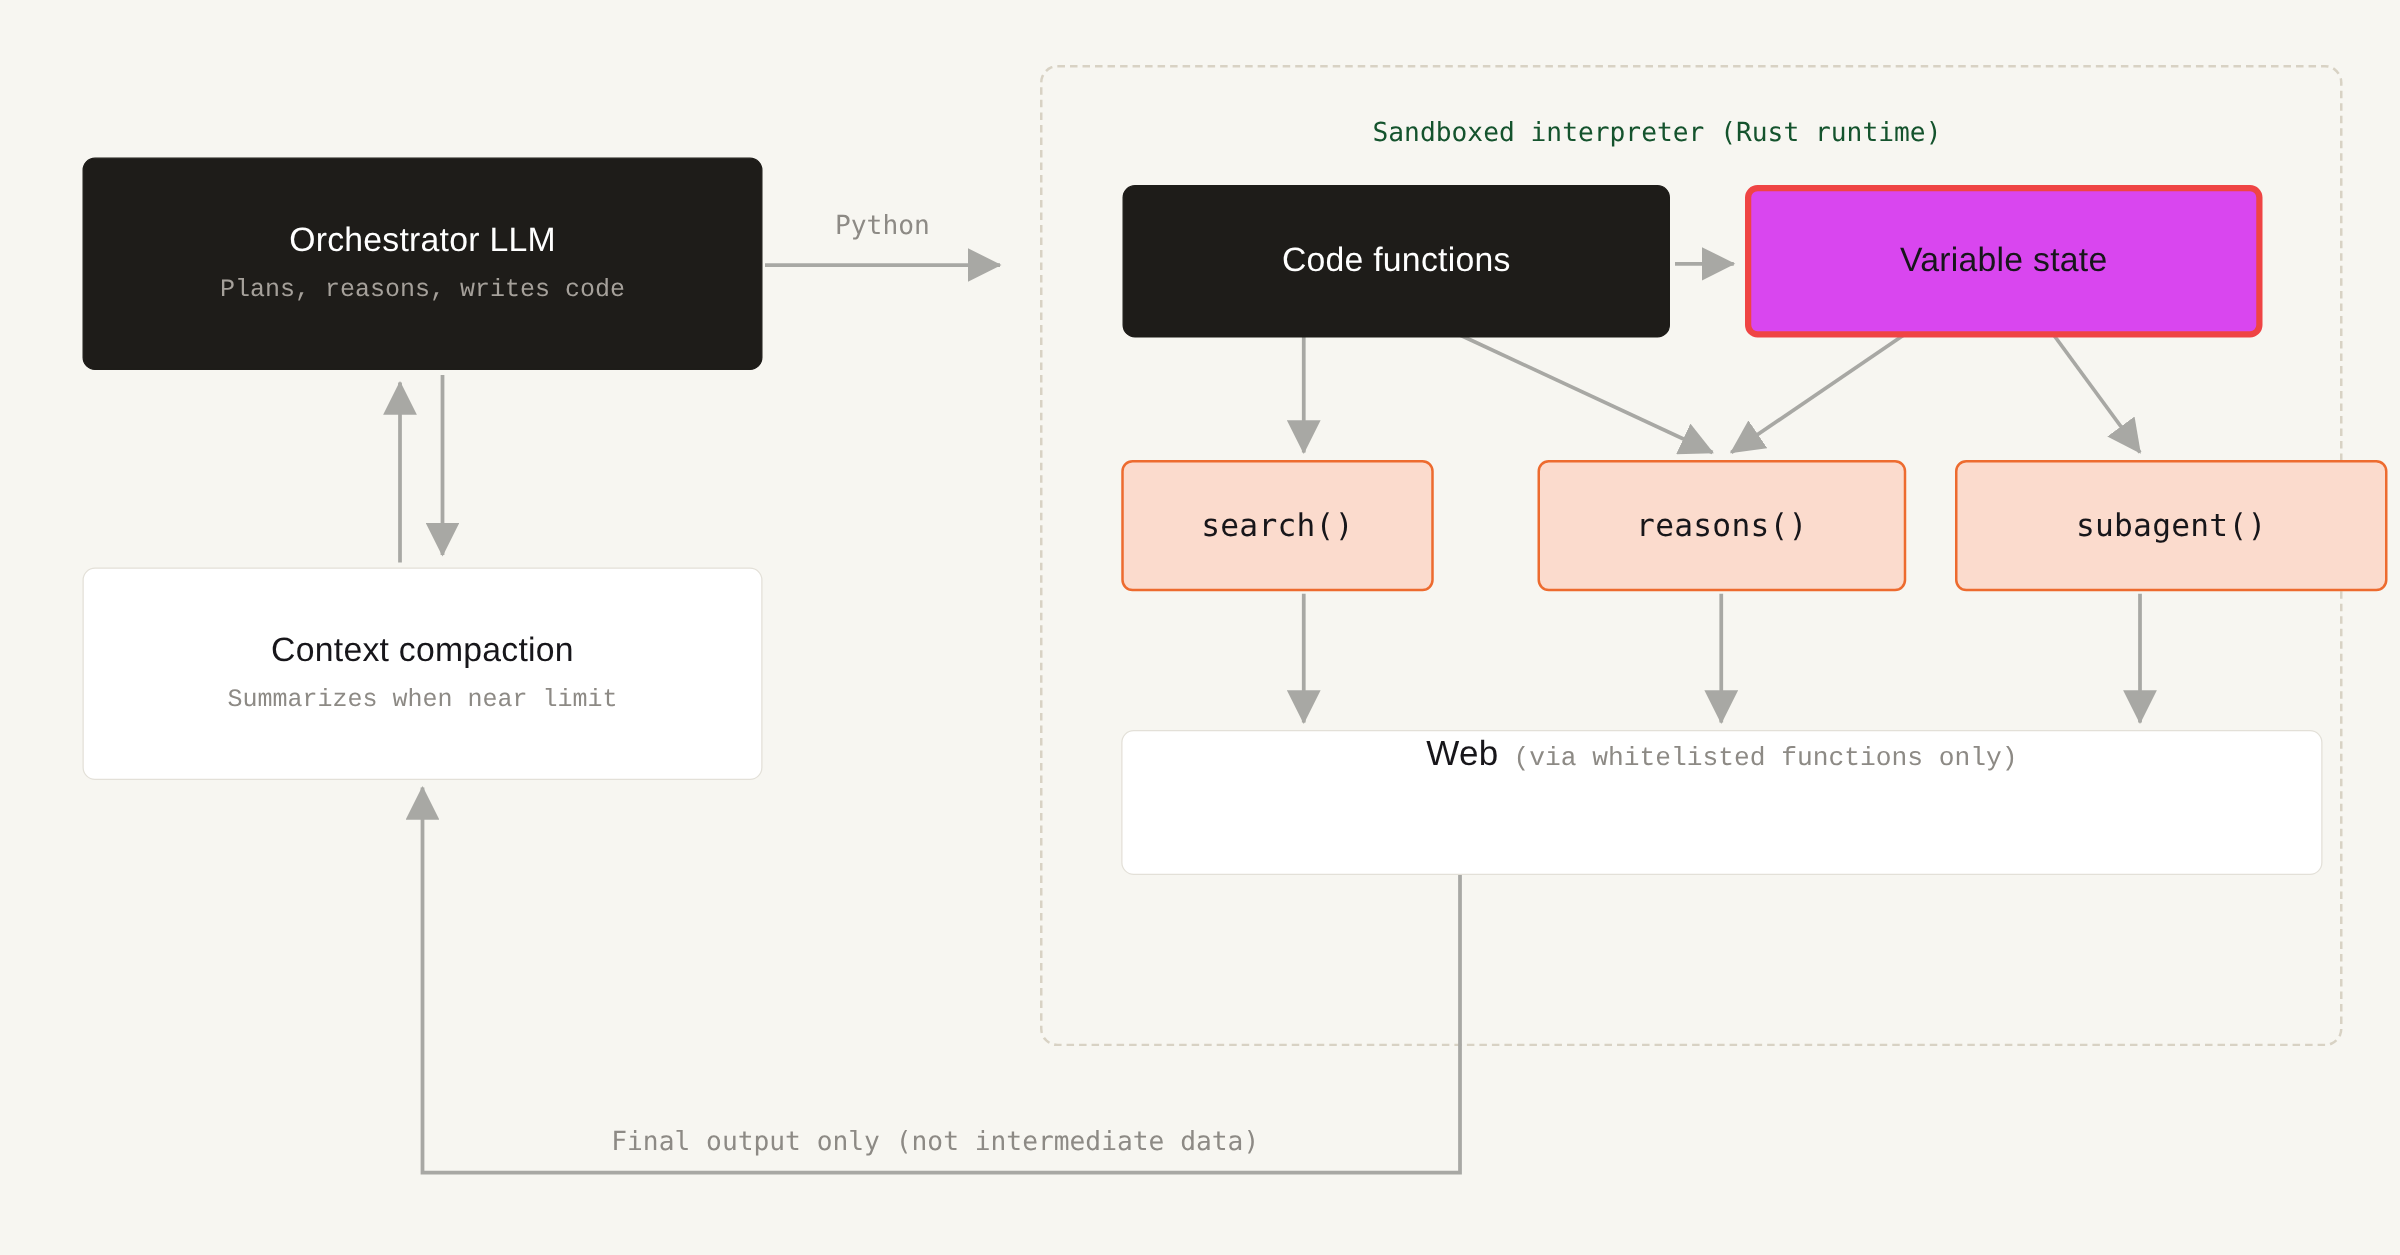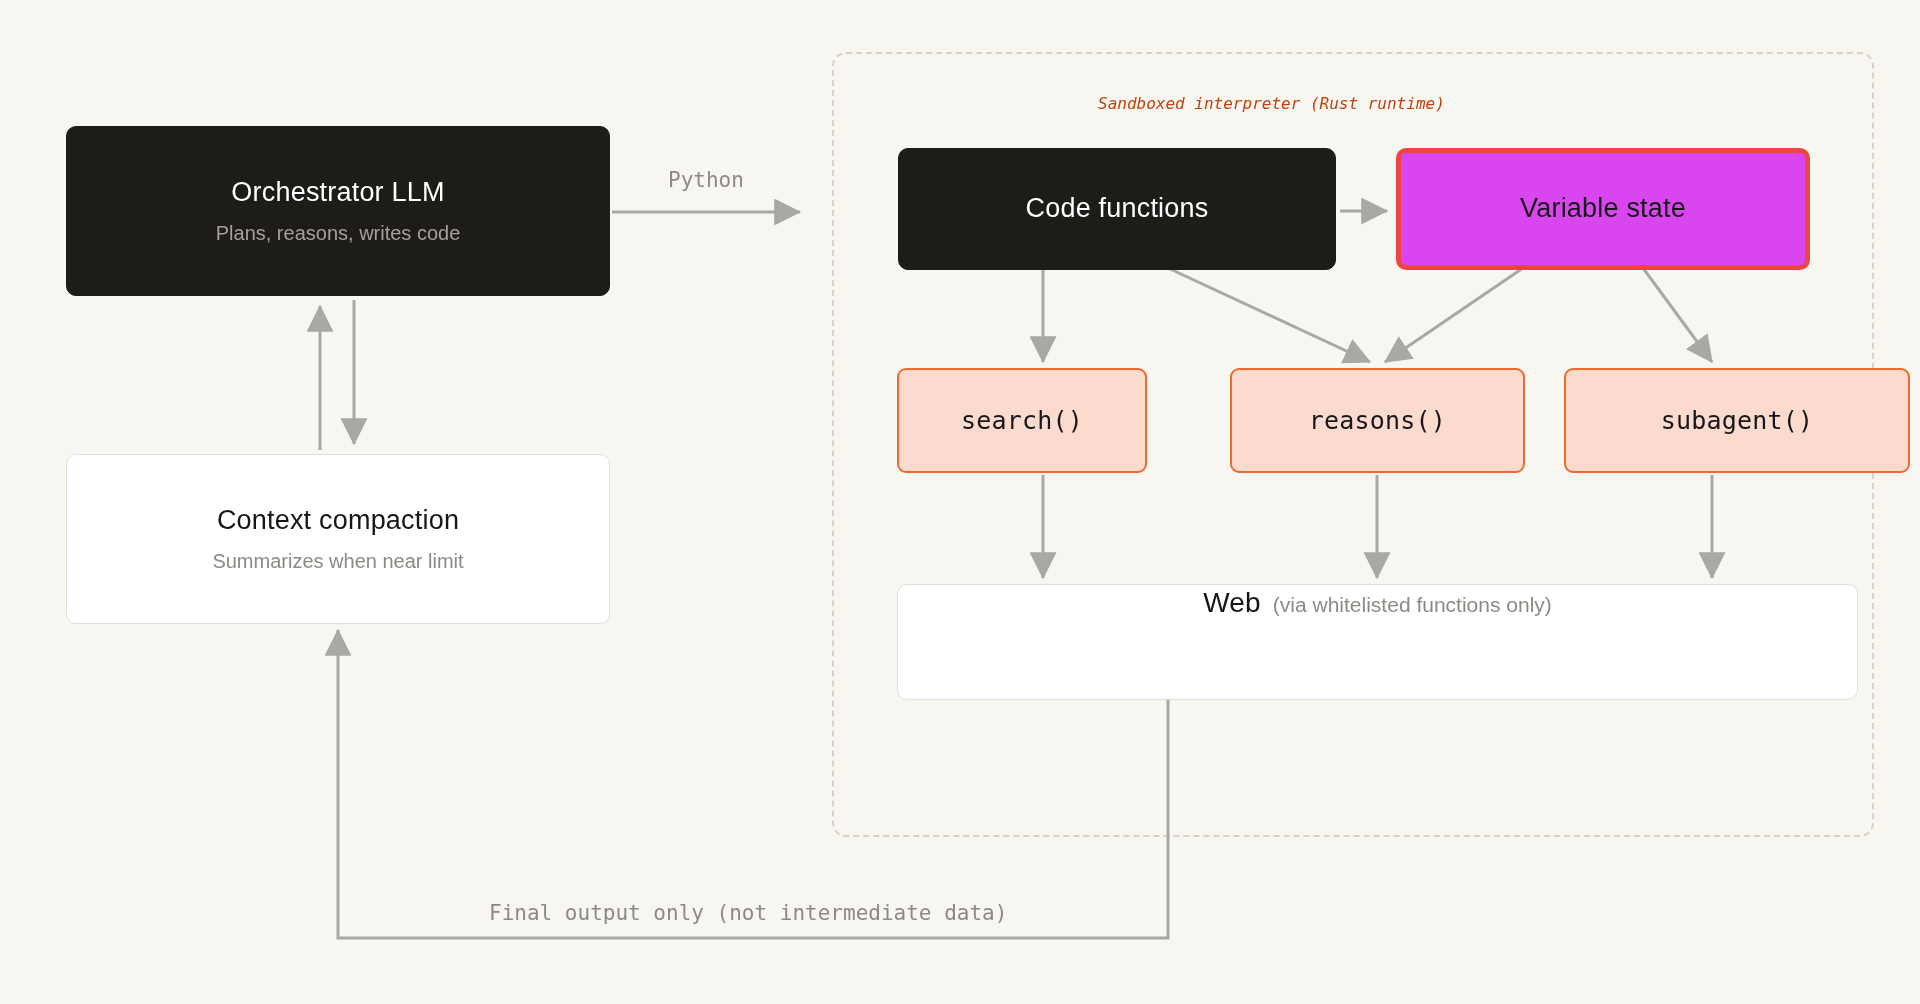--- a/index.html
+++ b/index.html
@@ -32,21 +32,21 @@
     border-radius: 10px;
     text-align: center;
   }
   .node .title {
     font-family: "Liberation Sans", sans-serif;
     font-size: 27px;
     line-height: 1.25;
     letter-spacing: 0.2px;
   }
   .node .sub {
-    font-family: Liberation Sans, sans-serif;
+    font-family: Liberation Mono, monospace;
     font-size: 20px;
     line-height: 1.3;
     margin-top: 11px;
   }
   .node.dark {
     background: #1e1c19;
     border: 1px solid #1e1c19;
   }
   .node.dark .title { color: #ffffff; }
   .node.dark .sub { color: #a5a09a; }
@@ -78,24 +78,23 @@
   #sandbox {
     position: absolute;
     box-sizing: border-box;
     border: 2px dashed #d8d2c4;
     border-radius: 14px;
     background: transparent;
   }
   #sandbox-label {
     position: absolute;
     font-family: "DejaVu Sans Mono", monospace;
-    font-size: 16px;
-    color: #c2410c;
+    font-size: 21px;
+    color: #14532d;
     white-space: nowrap;
-    font-style: italic;
   }
   .edge-label {
     position: absolute;
     font-family: "DejaVu Sans Mono", monospace;
     font-size: 21px;
     color: #8d8a85;
     white-space: nowrap;
   }
   #web-node {
     flex-direction: row;

